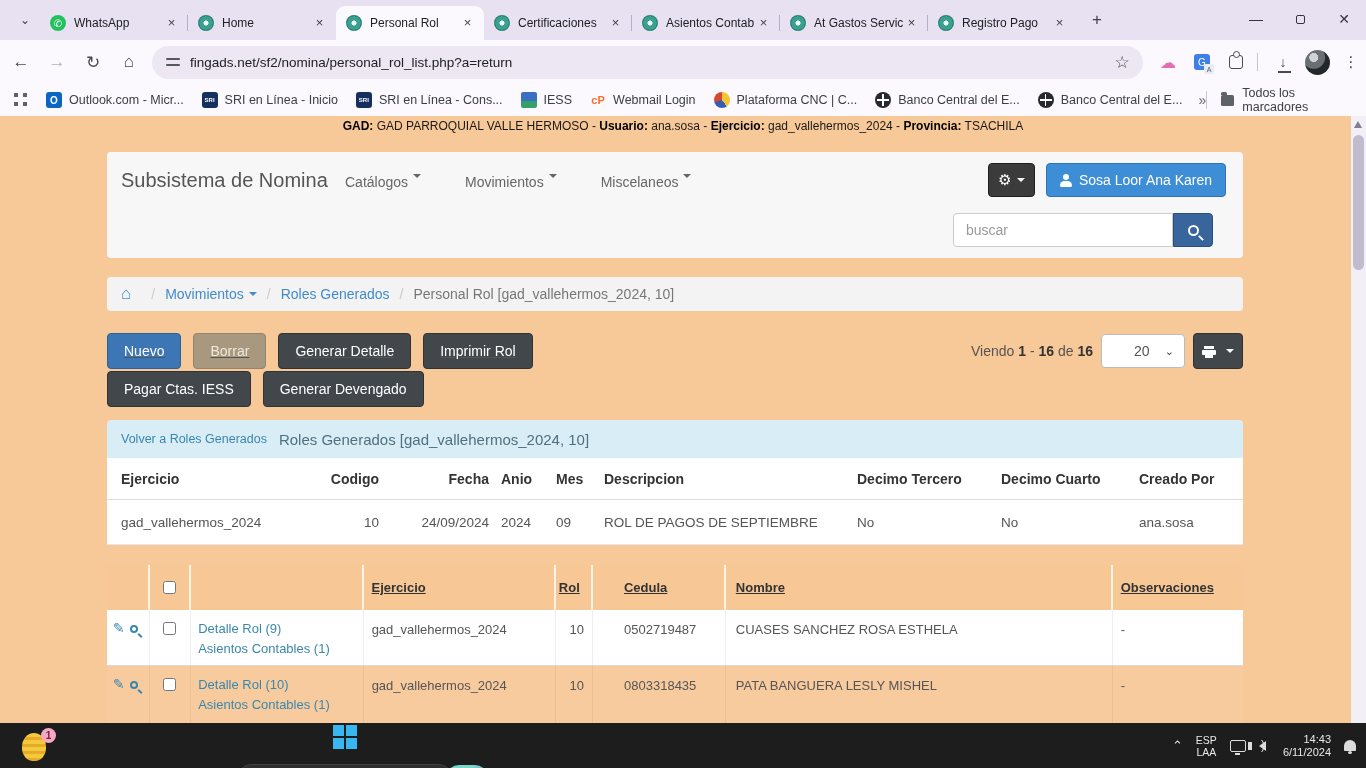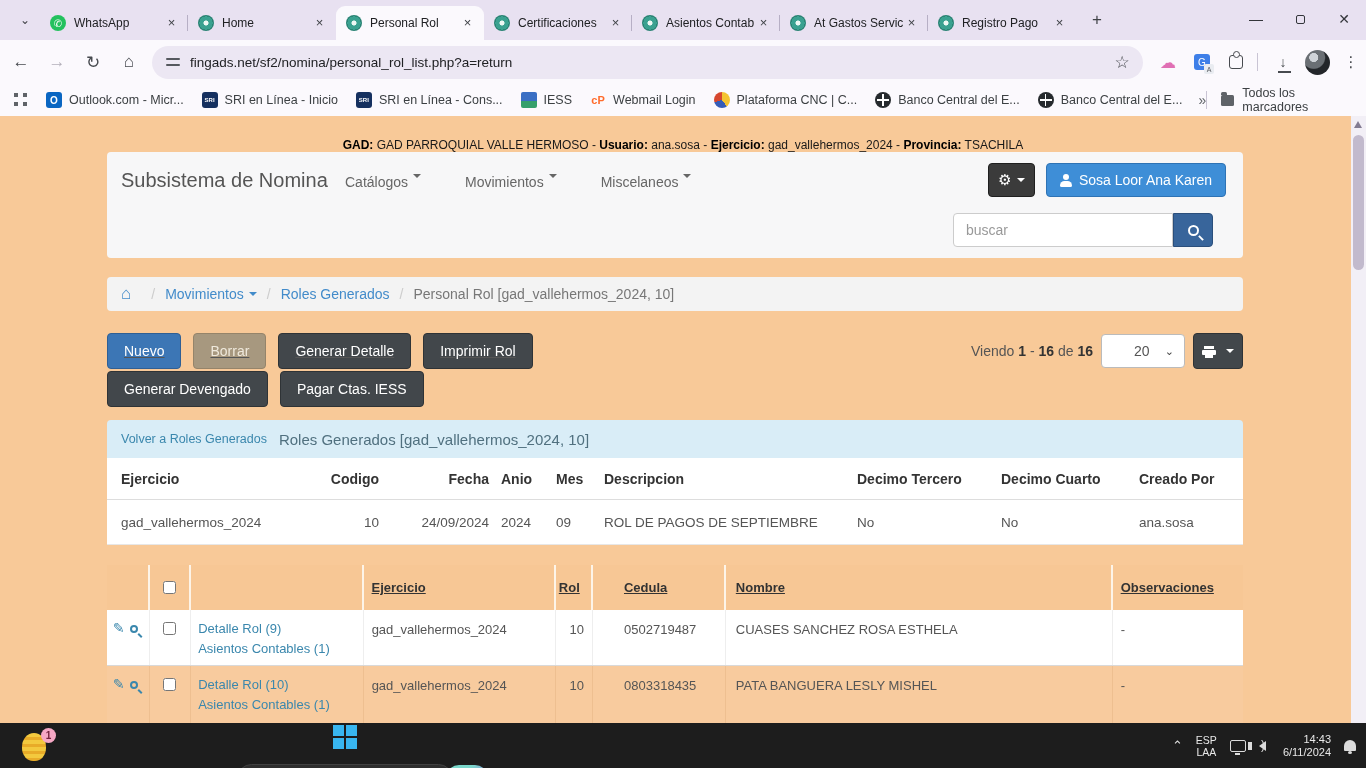--- a/index.html
+++ b/index.html
@@ -64,21 +64,21 @@
       linear-gradient(#5f6368,#5f6368) 0 9px/4px 4px,
       linear-gradient(#5f6368,#5f6368) 9px 9px/4px 4px; background-repeat:no-repeat; flex:none;}
   .chev2 { color:#5f6368; font-size:14px; margin-left:16px; }
   .allbk { margin-left:auto; display:flex; align-items:center; margin-right:16px; }
   .allbk .sep { width:1px; height:18px; background:#c9c4d4; margin-right:14px; }
   .folder16 { width:15px; height:11px; background:#5f6368; border-radius:1.5px; position:relative; margin-right:8px;}
   .folder16::before { content:""; position:absolute; top:-3px; left:0; width:6px; height:3px; background:#5f6368; border-radius:1.5px 1.5px 0 0;}
 
   
   #page { top:116px; left:0; width:1366px; height:607px; background:#f8c998; color:#555; }
-  #gadbar { width:100%; text-align:center; padding-top:22px; font-size:12px; color:#191919; }
+  #gadbar { width:100%; text-align:center; padding-top:3px; font-size:12px; color:#191919; }
   #gadbar b { color:#000; }
   #content { position:absolute; left:107px; top:36px; width:1136px; height:571px; }
 
   #hdrpanel { position:absolute; top:0; left:0; width:1136px; height:106px; background:#f7f7f8; border-radius:4px; }
   #apptitle { position:absolute; left:14px; top:17px; font-size:20px; color:#555; }
   .menus { position:absolute; left:238px; top:22px; display:flex; gap:44px; font-size:14px; color:#666; }
   .menuitem { display:flex; align-items:flex-start; }
   .caret { display:inline-block; width:0; height:0; border-left:4px solid transparent; border-right:4px solid transparent; border-top:4px solid currentColor; margin-left:5px; }
   #gearbtn { position:absolute; left:881px; top:11px; width:47px; height:34px; background:#3b3b3b; border:1px solid #1f1f1f; border-radius:4px; color:#fff; display:flex; align-items:center; justify-content:center; font-size:15px; }
   #userbtn { position:absolute; left:939px; top:11px; width:180px; height:34px; background:#3e8ed7; border:1px solid #2e73b5; border-radius:4px; color:#fff; display:flex; align-items:center; justify-content:center; font-size:14px; gap:7px; }
@@ -410,22 +410,22 @@
           <div id="printbtn">
             <span class="printer">
                 <i></i>
               </span>
             <span class="caret printbtn-caret"></span>
           </div>
         </div>
       </div>
 
       <div class="btnrow" style="top:219px;">
+        <div class="btn dark">Pagar Ctas. IESS</div>
         <div class="btn dark">Generar Devengado</div>
-        <div class="btn dark">Pagar Ctas. IESS</div>
       </div>
 
       <div id="tbl1panel">
         <div id="infobar">
           <span id="volver">Volver a Roles Generados</span>
           <span id="infotitle">Roles Generados [gad_vallehermos_2024, 10]</span>
         </div>
         <div class="t1">
           <div class="t1row head">
             <span class="c1">Ejercicio</span>

